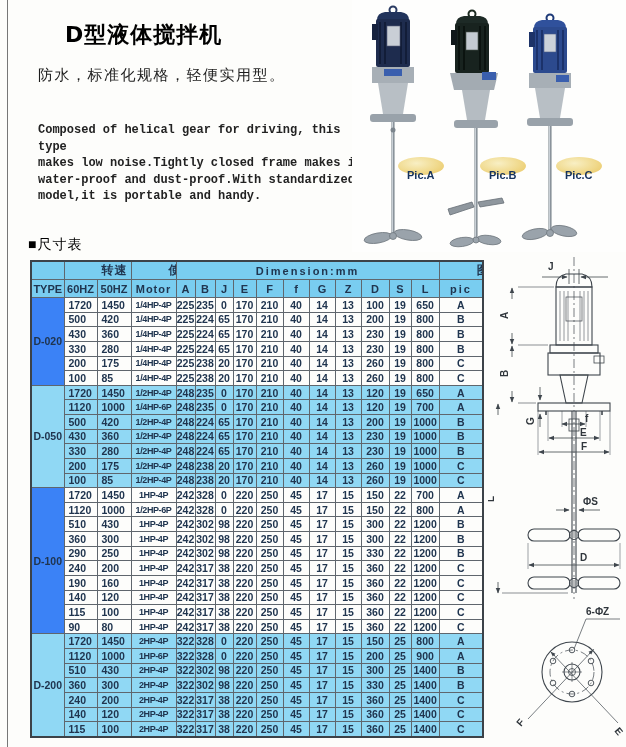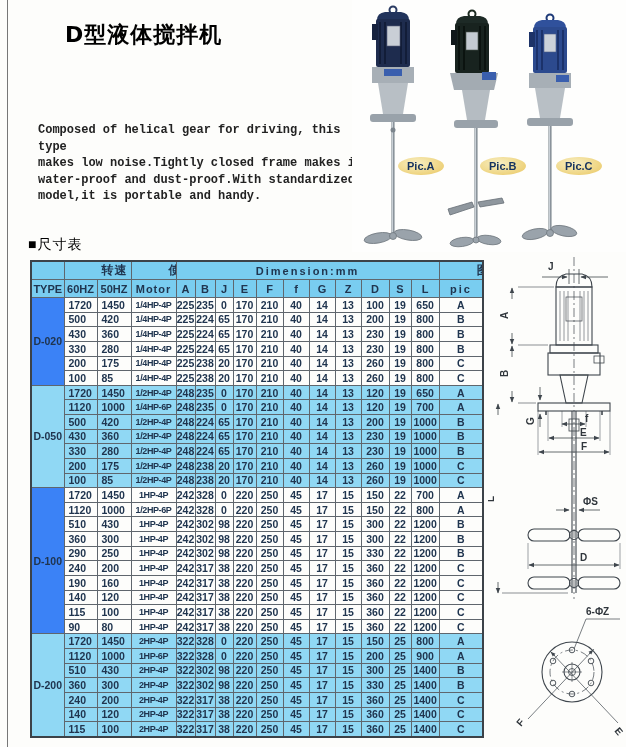--- a/index.html
+++ b/index.html
@@ -32,21 +32,21 @@
     white-space:pre-line; color:#222;
   }
   .section-title {
     position:absolute; left:28px; top:236px;
     font-size:14px; color:#000; letter-spacing:1px;
   }
   
   .photo-strip { position:absolute; left:352px; top:0; width:274px; height:252px; background:#fefefd; }
   .mixer { position:absolute; }
   .pic-badge {
-    position:absolute; height:18px; line-height:18px; padding:0 9px;
+    position:absolute; height:18px; line-height:18px; padding:9px 9px;
     border-radius:50%;
     background:radial-gradient(ellipse at 40% 35%, #f8efc4 0%, #f0d98c 55%, #e9c55f 100%);
     color:#15325e; font-size:11px; font-weight:bold;
   }
   
   .dim-table {
     position:absolute; left:30px; top:260px;
     width:452px; height:478px;
     border-collapse:collapse; table-layout:fixed;
     font-size:10.5px; font-weight:bold; color:#20354f;
@@ -72,20 +72,21 @@
   }
 </style>
 </head>
 <body>
 
 <div class="page-edge"></div>
 
 <div class="title">D型液体搅拌机</div>
 
 <div class="desc-cn">
+  <div>防水，标准化规格，轻便实用型。</div>
 </div>
 
 <div class="desc-en">Composed of helical gear for driving, this type
 makes low noise.Tightly closed frame makes it
 water-proof and dust-proof.With standardized
 model,it is portable and handy.</div>
 
 <div class="photo-strip">
 
   <svg class="mixer" style="left:8px; top:4px;" width="66" height="246" viewBox="0 0 66 246">

